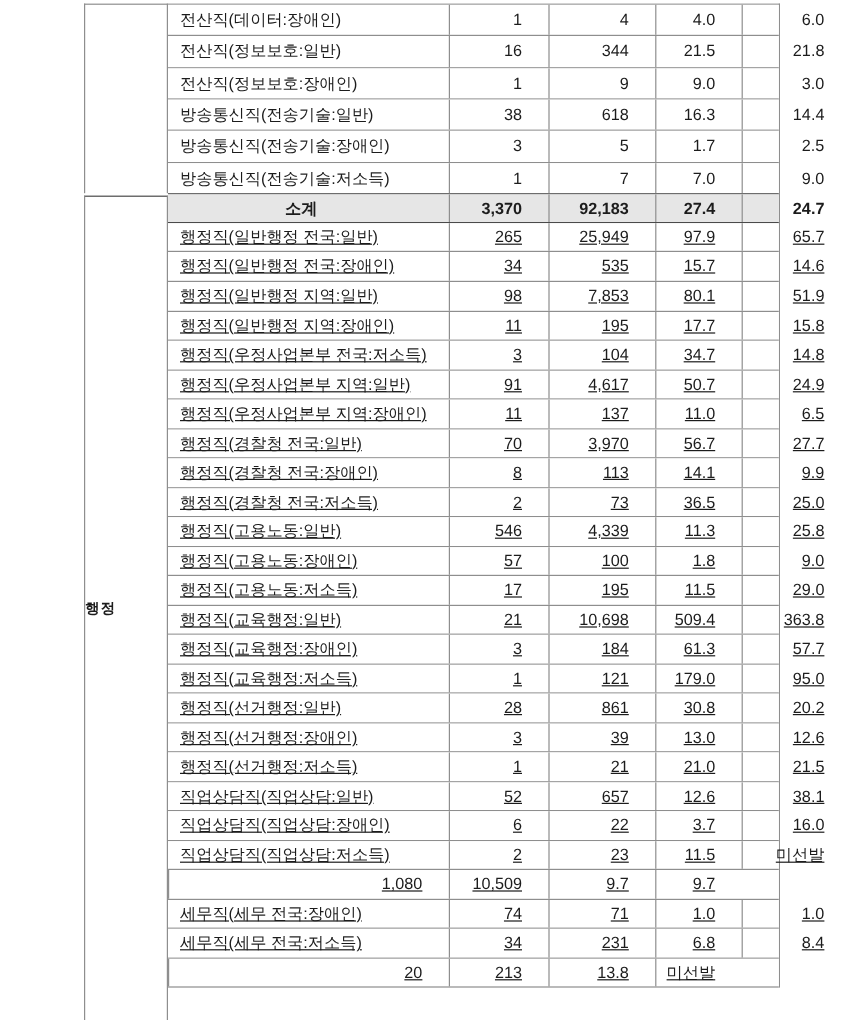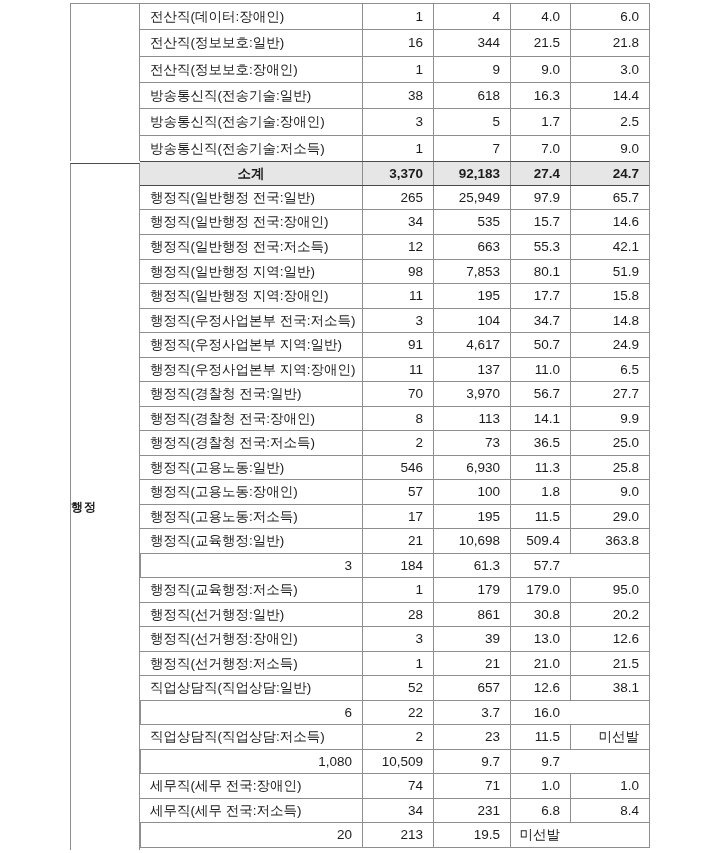--- a/index.html
+++ b/index.html
@@ -35,24 +35,25 @@
   .rows{
     position:absolute;left:70px;top:0;width:510px;box-sizing:border-box;
     border-top:1px solid var(--bc);border-right:1px solid var(--bc);
   }
   .row{
     display:grid;
     grid-template-columns:222px 71px 77px 60px 79px;
     box-sizing:border-box;
     border-bottom:1px solid var(--bc);
     background:#ffffff;
+    gap:12px;
   }
   .row.upper{height:26.33px;}
   .row.upper:nth-child(6){border-bottom-color:var(--sc);}
-  .row.normal{height:24.52px;}
+  .row.normal{height:24.52px;text-decoration:underline;}
   .row.subtotal{
     height:24px;
     border-bottom:1px solid var(--sc);
     background:var(--subbg);
     font-weight:bold;
   }
   .cell{
     box-sizing:border-box;display:flex;align-items:center;
     font-size:13.5px;line-height:1;white-space:nowrap;overflow:hidden;
   }
@@ -130,27 +131,20 @@
     <div class="cell num">65.7</div>
   </div>
         <div class="row normal">
     <div class="cell label">행정직(일반행정 전국:장애인)</div>
     <div class="cell num">34</div>
     <div class="cell num">535</div>
     <div class="cell num">15.7</div>
     <div class="cell num">14.6</div>
   </div>
         <div class="row normal">
-    <div class="cell label">행정직(일반행정 전국:저소득)</div>
-    <div class="cell num">12</div>
-    <div class="cell num">663</div>
-    <div class="cell num">55.3</div>
-    <div class="cell num">42.1</div>
-  </div>
-        <div class="row normal">
     <div class="cell label">행정직(일반행정 지역:일반)</div>
     <div class="cell num">98</div>
     <div class="cell num">7,853</div>
     <div class="cell num">80.1</div>
     <div class="cell num">51.9</div>
   </div>
         <div class="row normal">
     <div class="cell label">행정직(일반행정 지역:장애인)</div>
     <div class="cell num">11</div>
     <div class="cell num">195</div>
@@ -195,21 +189,21 @@
         <div class="row normal">
     <div class="cell label">행정직(경찰청 전국:저소득)</div>
     <div class="cell num">2</div>
     <div class="cell num">73</div>
     <div class="cell num">36.5</div>
     <div class="cell num">25.0</div>
   </div>
         <div class="row normal">
     <div class="cell label">행정직(고용노동:일반)</div>
     <div class="cell num">546</div>
-    <div class="cell num">6,930</div>
+    <div class="cell num">4,339</div>
     <div class="cell num">11.3</div>
     <div class="cell num">25.8</div>
   </div>
         <div class="row normal">
     <div class="cell label">행정직(고용노동:장애인)</div>
     <div class="cell num">57</div>
     <div class="cell num">100</div>
     <div class="cell num">1.8</div>
     <div class="cell num">9.0</div>
   </div>
@@ -221,29 +215,30 @@
     <div class="cell num">29.0</div>
   </div>
         <div class="row normal">
     <div class="cell label">행정직(교육행정:일반)</div>
     <div class="cell num">21</div>
     <div class="cell num">10,698</div>
     <div class="cell num">509.4</div>
     <div class="cell num">363.8</div>
   </div>
         <div class="row normal">
+    <div class="cell label">행정직(교육행정:장애인)</div>
     <div class="cell num">3</div>
     <div class="cell num">184</div>
     <div class="cell num">61.3</div>
     <div class="cell num">57.7</div>
   </div>
         <div class="row normal">
     <div class="cell label">행정직(교육행정:저소득)</div>
     <div class="cell num">1</div>
-    <div class="cell num">179</div>
+    <div class="cell num">121</div>
     <div class="cell num">179.0</div>
     <div class="cell num">95.0</div>
   </div>
         <div class="row normal">
     <div class="cell label">행정직(선거행정:일반)</div>
     <div class="cell num">28</div>
     <div class="cell num">861</div>
     <div class="cell num">30.8</div>
     <div class="cell num">20.2</div>
   </div>
@@ -262,20 +257,21 @@
     <div class="cell num">21.5</div>
   </div>
         <div class="row normal">
     <div class="cell label">직업상담직(직업상담:일반)</div>
     <div class="cell num">52</div>
     <div class="cell num">657</div>
     <div class="cell num">12.6</div>
     <div class="cell num">38.1</div>
   </div>
         <div class="row normal">
+    <div class="cell label">직업상담직(직업상담:장애인)</div>
     <div class="cell num">6</div>
     <div class="cell num">22</div>
     <div class="cell num">3.7</div>
     <div class="cell num">16.0</div>
   </div>
         <div class="row normal">
     <div class="cell label">직업상담직(직업상담:저소득)</div>
     <div class="cell num">2</div>
     <div class="cell num">23</div>
     <div class="cell num">11.5</div>
@@ -297,18 +293,18 @@
         <div class="row normal">
     <div class="cell label">세무직(세무 전국:저소득)</div>
     <div class="cell num">34</div>
     <div class="cell num">231</div>
     <div class="cell num">6.8</div>
     <div class="cell num">8.4</div>
   </div>
         <div class="row normal">
     <div class="cell num">20</div>
     <div class="cell num">213</div>
-    <div class="cell num">19.5</div>
+    <div class="cell num">13.8</div>
     <div class="cell num">미선발</div>
   </div>
       </div>
   </div>
 </div>
 
 </body></html>

